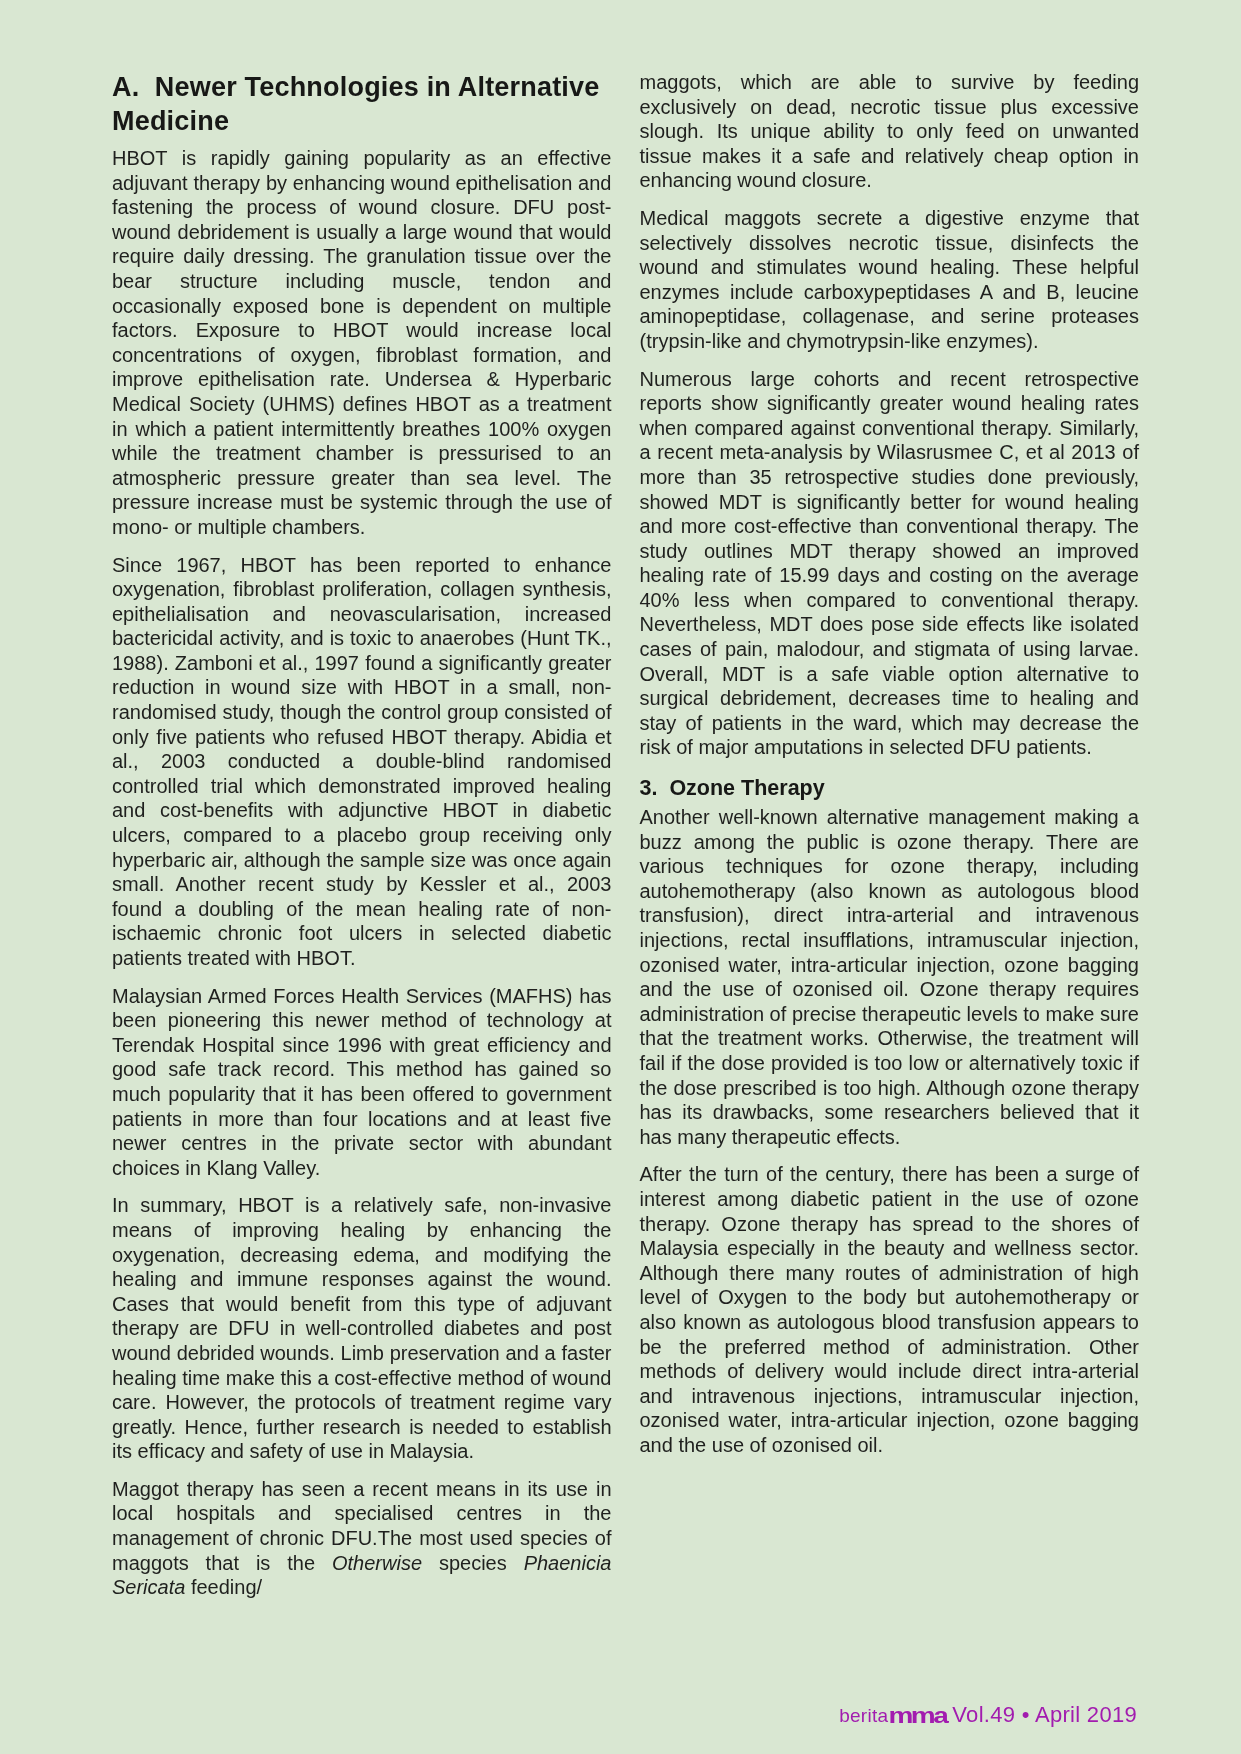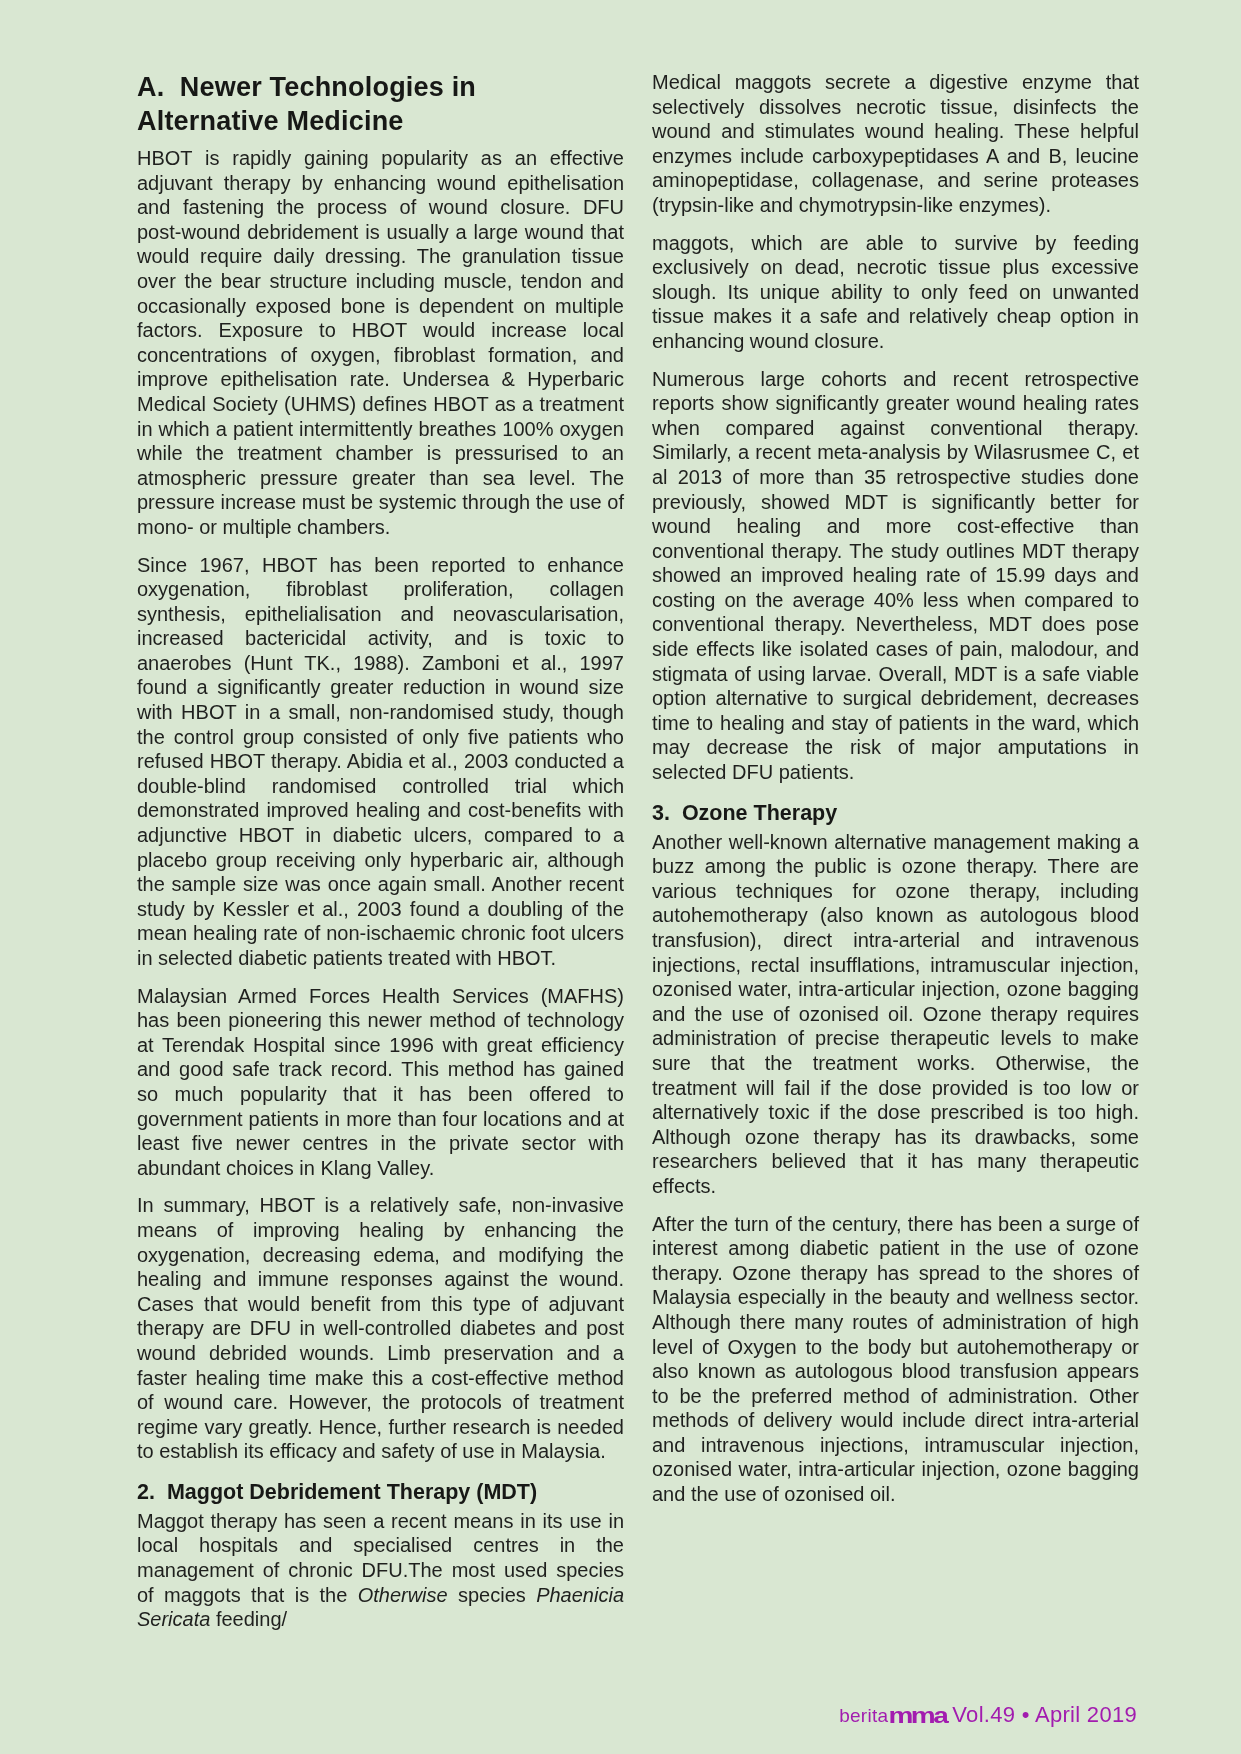--- a/index.html
+++ b/index.html
@@ -19,21 +19,20 @@
     box-sizing: border-box;
     width: 1241px;
     height: 1754px;
     padding: 70px 102px 0 112px;
     position: relative;
   }
   .columns {
     display: flex;
     gap: 28px;
     align-items: flex-start;
-    margin-left: 25px;
   }
   .col {
     flex: 1 1 0;
     min-width: 0;
   }
   .title {
     font-size: 27px;
     line-height: 34px;
     font-weight: bold;
     margin: 0 0 8px 0;
@@ -91,27 +90,26 @@
   <main class="columns">
 
     <section class="col col-left">
       <h1 class="title">A.  Newer Technologies in Alternative Medicine</h1>
 
       <p class="body">HBOT is rapidly gaining popularity as an effective adjuvant therapy by enhancing wound epithelisation and fastening the process of wound closure. DFU post-wound debridement is usually a large wound that would require daily dressing. The granulation tissue over the bear structure including muscle, tendon and occasionally exposed bone is dependent on multiple factors. Exposure to HBOT would increase local concentrations of oxygen, fibroblast formation, and improve epithelisation rate. Undersea &amp; Hyperbaric Medical Society (UHMS) defines HBOT as a treatment in which a patient intermittently breathes 100% oxygen while the treatment chamber is pressurised to an atmospheric pressure greater than sea level. The pressure increase must be systemic through the use of mono- or multiple chambers.</p>
       <p class="body">Since 1967, HBOT has been reported to enhance oxygenation, fibroblast proliferation, collagen synthesis, epithelialisation and neovascularisation, increased bactericidal activity, and is toxic to anaerobes (Hunt TK., 1988). Zamboni et al., 1997 found a significantly greater reduction in wound size with HBOT in a small, non-randomised study, though the control group consisted of only five patients who refused HBOT therapy. Abidia et al., 2003 conducted a double-blind randomised controlled trial which demonstrated improved healing and cost-benefits with adjunctive HBOT in diabetic ulcers, compared to a placebo group receiving only hyperbaric air, although the sample size was once again small. Another recent study by Kessler et al., 2003 found a doubling of the mean healing rate of non-ischaemic chronic foot ulcers in selected diabetic patients treated with HBOT.</p>
       <p class="body">Malaysian Armed Forces Health Services (MAFHS) has been pioneering this newer method of technology at Terendak Hospital since 1996 with great efficiency and good safe track record. This method has gained so much popularity that it has been offered to government patients in more than four locations and at least five newer centres in the private sector with abundant choices in Klang Valley.</p>
       <p class="body">In summary, HBOT is a relatively safe, non-invasive means of improving healing by enhancing the oxygenation, decreasing edema, and modifying the healing and immune responses against the wound. Cases that would benefit from this type of adjuvant therapy are DFU in well-controlled diabetes and post wound debrided wounds. Limb preservation and a faster healing time make this a cost-effective method of wound care. However, the protocols of treatment regime vary greatly. Hence, further research is needed to establish its efficacy and safety of use in Malaysia.</p>
 
-      <h2 class="h2">2.  Maggot Debridement Therapy (MDT)</h2>
       <p class="body"><span>Maggot therapy has seen a recent means in its use in local hospitals and specialised centres in the management of chronic DFU.The most used species of maggots that is the </span><em>Otherwise</em><span> species </span><em>Phaenicia Sericata</em><span> feeding/</span></p>
     </section>
 
     <section class="col col-right">
+      <p class="body">maggots, which are able to survive by feeding exclusively on dead, necrotic tissue plus excessive slough. Its unique ability to only feed on unwanted tissue makes it a safe and relatively cheap option in enhancing wound closure.</p>
       <p class="body">Medical maggots secrete a digestive enzyme that selectively dissolves necrotic tissue, disinfects the wound and stimulates wound healing. These helpful enzymes include carboxypeptidases A and B, leucine aminopeptidase, collagenase, and serine proteases (trypsin-like and chymotrypsin-like enzymes).</p>
-      <p class="body">maggots, which are able to survive by feeding exclusively on dead, necrotic tissue plus excessive slough. Its unique ability to only feed on unwanted tissue makes it a safe and relatively cheap option in enhancing wound closure.</p>
       <p class="body">Numerous large cohorts and recent retrospective reports show significantly greater wound healing rates when compared against conventional therapy. Similarly, a recent meta-analysis by Wilasrusmee C, et al 2013 of more than 35 retrospective studies done previously, showed MDT is significantly better for wound healing and more cost-effective than conventional therapy. The study outlines MDT therapy showed an improved healing rate of 15.99 days and costing on the average 40% less when compared to conventional therapy. Nevertheless, MDT does pose side effects like isolated cases of pain, malodour, and stigmata of using larvae. Overall, MDT is a safe viable option alternative to surgical debridement, decreases time to healing and stay of patients in the ward, which may decrease the risk of major amputations in selected DFU patients.</p>
 
       <h2 class="h2">3.  Ozone Therapy</h2>
       <p class="body">Another well-known alternative management making a buzz among the public is ozone therapy. There are various techniques for ozone therapy, including autohemotherapy (also known as autologous blood transfusion), direct intra-arterial and intravenous injections, rectal insufflations, intramuscular injection, ozonised water, intra-articular injection, ozone bagging and the use of ozonised oil. Ozone therapy requires administration of precise therapeutic levels to make sure that the treatment works. Otherwise, the treatment will fail if the dose provided is too low or alternatively toxic if the dose prescribed is too high. Although ozone therapy has its drawbacks, some researchers believed that it has many therapeutic effects.</p>
       <p class="body">After the turn of the century, there has been a surge of interest among diabetic patient in the use of ozone therapy. Ozone therapy has spread to the shores of Malaysia especially in the beauty and wellness sector. Although there many routes of administration of high level of Oxygen to the body but autohemotherapy or also known as autologous blood transfusion appears to be the preferred method of administration. Other methods of delivery would include direct intra-arterial and intravenous injections, intramuscular injection, ozonised water, intra-articular injection, ozone bagging and the use of ozonised oil.</p>
     </section>
 
   </main>
 
   <footer class="footer">

